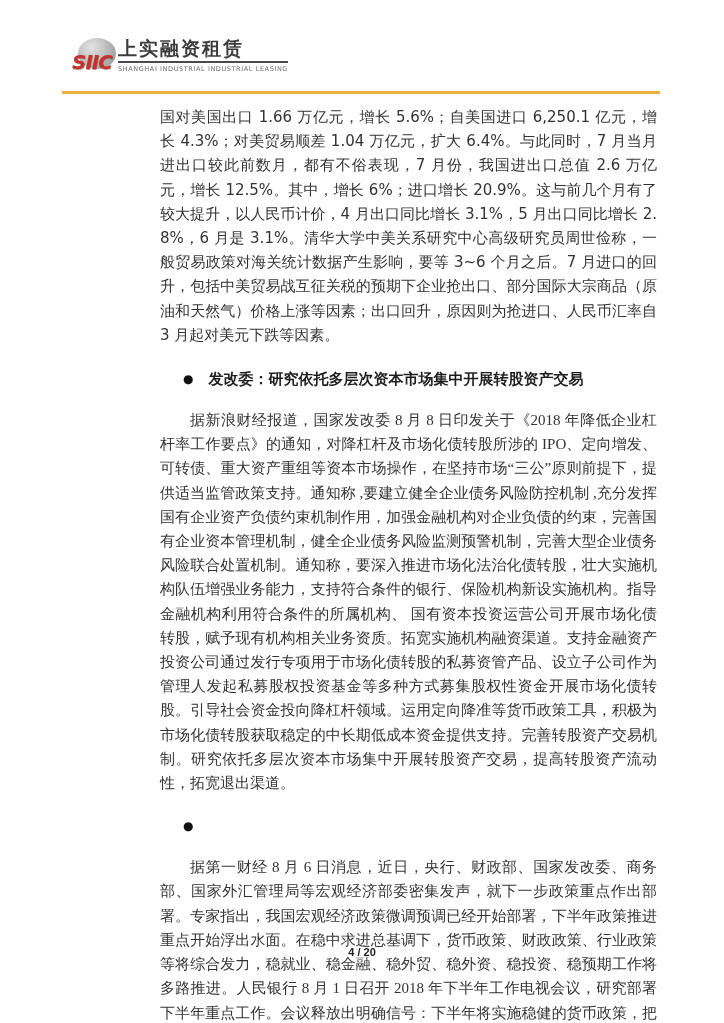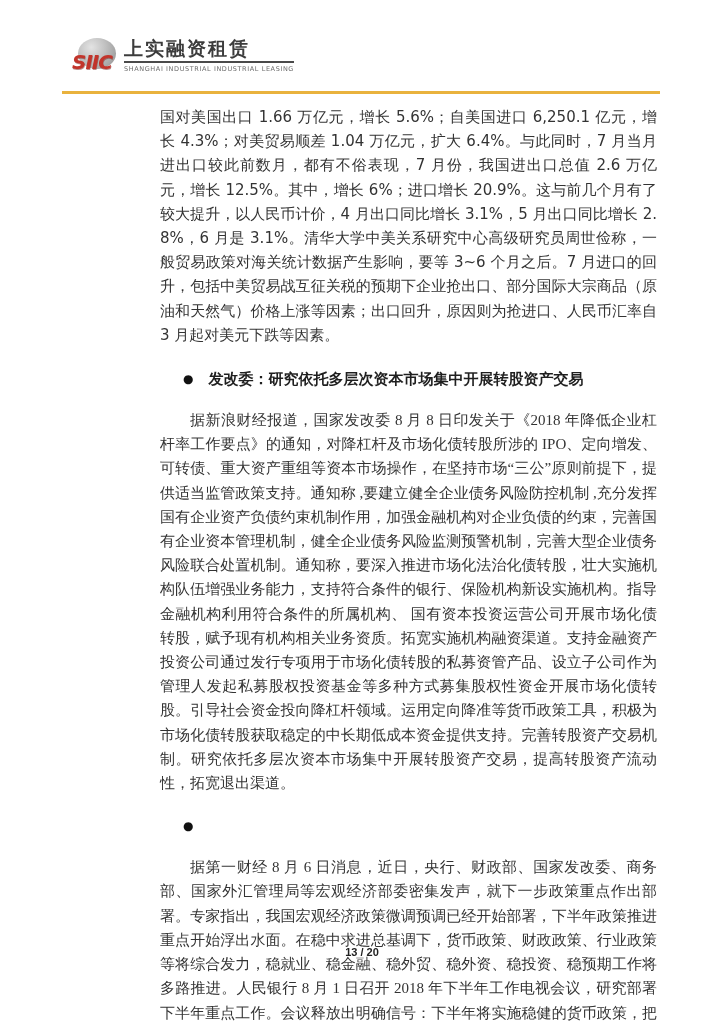--- a/index.html
+++ b/index.html
@@ -48,21 +48,20 @@
     font-family: "DejaVu Sans", sans-serif;
     font-style: italic;
     font-weight: bold;
     font-size: 20px;
     letter-spacing: -1px;
     color: var(--brand_red, #c2342b);
     text-shadow: 0.5px 0.5px 0 rgba(120,30,25,0.5);
     text-align: right;
   }
   .logo-text {
-    margin-left: 6px;
     padding-bottom: 1px;
   }
   .brand-name {
     font-size: 19px;
     font-weight: bold;
     letter-spacing: 2px;
     color: #3c3c3c;
     line-height: 1.1;
     padding-bottom: 2px;
     border-bottom: 2px solid #4a4a4a;
@@ -167,16 +166,16 @@
 
     <h2 class="heading">
       <span class="bullet">●</span>
     </h2>
 
     <p class="body-par indent">据第一财经 8 月 6 日消息，近日，央行、财政部、国家发改委、商务部、国家外汇管理局等宏观经济部委密集发声，就下一步政策重点作出部署。专家指出，我国宏观经济政策微调预调已经开始部署，下半年政策推进重点开始浮出水面。在稳中求进总基调下，货币政策、财政政策、行业政策等将综合发力，稳就业、稳金融、稳外贸、稳外资、稳投资、稳预期工作将多路推进。人民银行 8 月 1 日召开 2018 年下半年工作电视会议，研究部署下半年重点工作。会议释放出明确信号：下半年将实施稳健的货币政策，把好货币供给总闸门，加强预调微调，保持流动性合理充裕。此外，积极稳妥防范化解金融风险，把防范化解金融风险和服务实体经济更好结合起来；继续改善小微企业的金融服务；进一步扩大金融开放等也被列入下半年重点工作。</p>
 
   </main>
 
   <footer class="footer">
-    <span>13 / 20</span>
+    <span>4 / 20</span>
   </footer>
 
 </div>
 
 </body></html>

